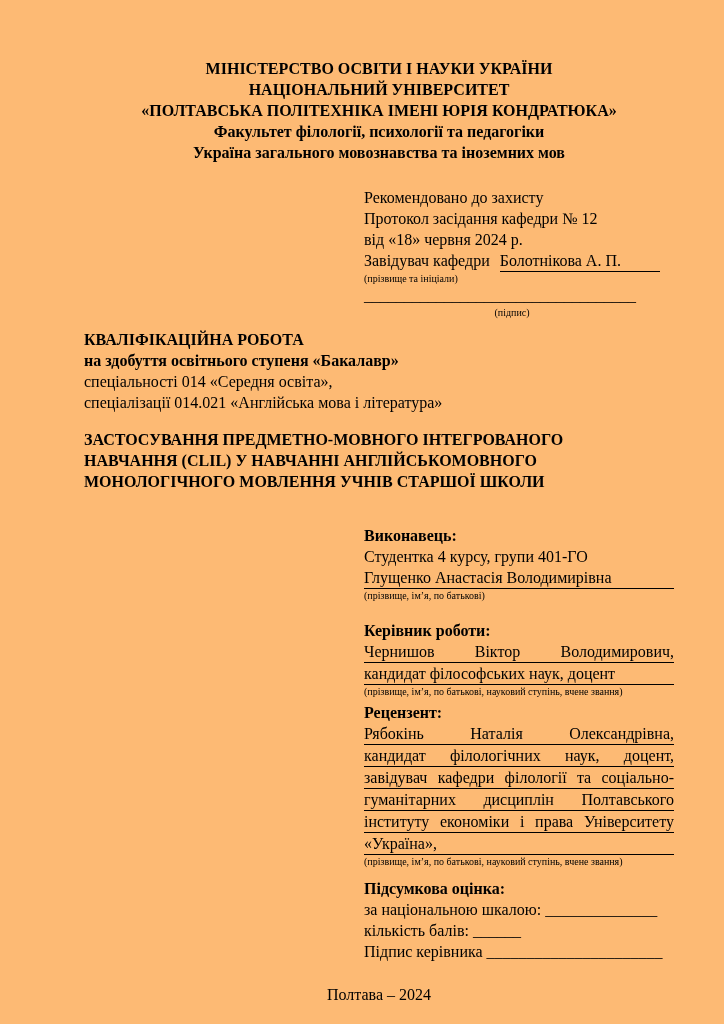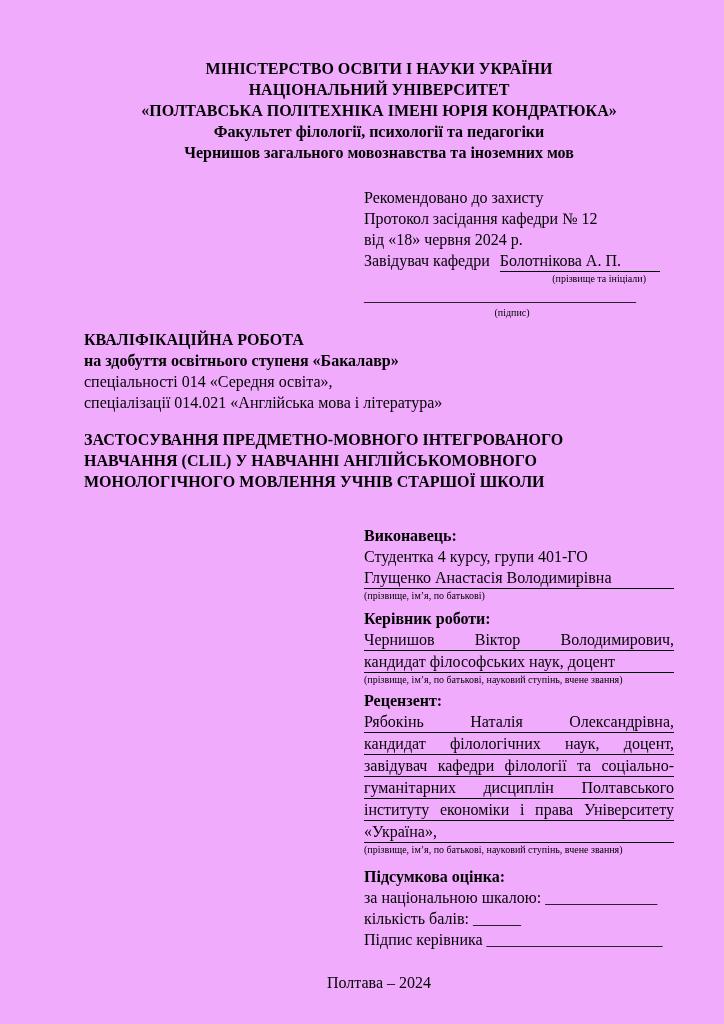--- a/index.html
+++ b/index.html
@@ -1,21 +1,21 @@
 <!DOCTYPE html>
 <html><head>
 <meta charset="utf-8">
 <style>
   * { margin: 0; padding: 0; box-sizing: border-box; }
   html, body { background: #ffffff; }
   .page {
     position: relative;
     width: 724px;
     height: 1024px;
-    background: #f0abfc;
+    background: #fdba74;
     color: #000000;
     font-family: "Liberation Serif", "DejaVu Serif", serif;
     font-size: 16px;
     line-height: 21px;
     padding: 58px 50px 0 84px;
     overflow: hidden;
   }
   .center { text-align: left; }
   .bold { font-weight: bold; }
   .u { }
@@ -23,29 +23,29 @@
   .header { text-align: center; font-weight: bold; }
 
   .right-block { width: 296px; margin-left: 280px; }
   .approval { margin-top: 24px; }
 
   .caption {
     font-size: 10px;
     line-height: 13px;
     white-space: nowrap;
   }
-  .caption-right { text-align: right; padding-right: 14px; }
+  .caption-right { padding-right: 14px; }
   .caption-center { text-align: center; }
 
   .work { margin-top: 10px; }
   .thesis-title { margin-top: 16px; font-weight: bold; }
 
   .col { width: 310px; margin-left: 280px; }
   .executor { margin-top: 33px; }
-  .supervisor { margin-top: 6px; font-family: Liberation Serif, serif; }
+  .supervisor { margin-top: 18px; font-family: Liberation Serif, serif; }
   .reviewer { margin-top: 4px; }
   .grade { margin-top: 10px; }
 
   .line-u { border-bottom: 1px solid #000; }
   .just { text-align: justify; text-align-last: justify; }
 
   .flexline { display: flex; }
   .flexline > .prefix { padding-right: 10px; white-space: nowrap; }
   .flexline > .fill-u { flex: 1; border-bottom: 1px solid #000; }
 
@@ -54,21 +54,21 @@
 </head>
 <body>
 
 <div class="page">
 
   <div class="header">
     <div>МІНІСТЕРСТВО ОСВІТИ І НАУКИ УКРАЇНИ</div>
     <div>НАЦІОНАЛЬНИЙ УНІВЕРСИТЕТ</div>
     <div>«ПОЛТАВСЬКА ПОЛІТЕХНІКА ІМЕНІ ЮРІЯ КОНДРАТЮКА»</div>
     <div>Факультет філології, психології та педагогіки</div>
-    <div>Чернишов загального мовознавства та іноземних мов</div>
+    <div>Україна загального мовознавства та іноземних мов</div>
   </div>
 
   <div class="right-block approval">
     <div>Рекомендовано до захисту</div>
     <div><span>Протокол засідання кафедри № </span><span class="u">12</span></div>
     <div><span>від «</span><span class="u">18</span><span>» </span><span class="u">червня</span><span> 2024 р.</span></div>
     <div class="flexline">
       <span class="prefix">Завідувач кафедри</span>
       <span class="fill-u">Болотнікова А. П.</span>
     </div>

